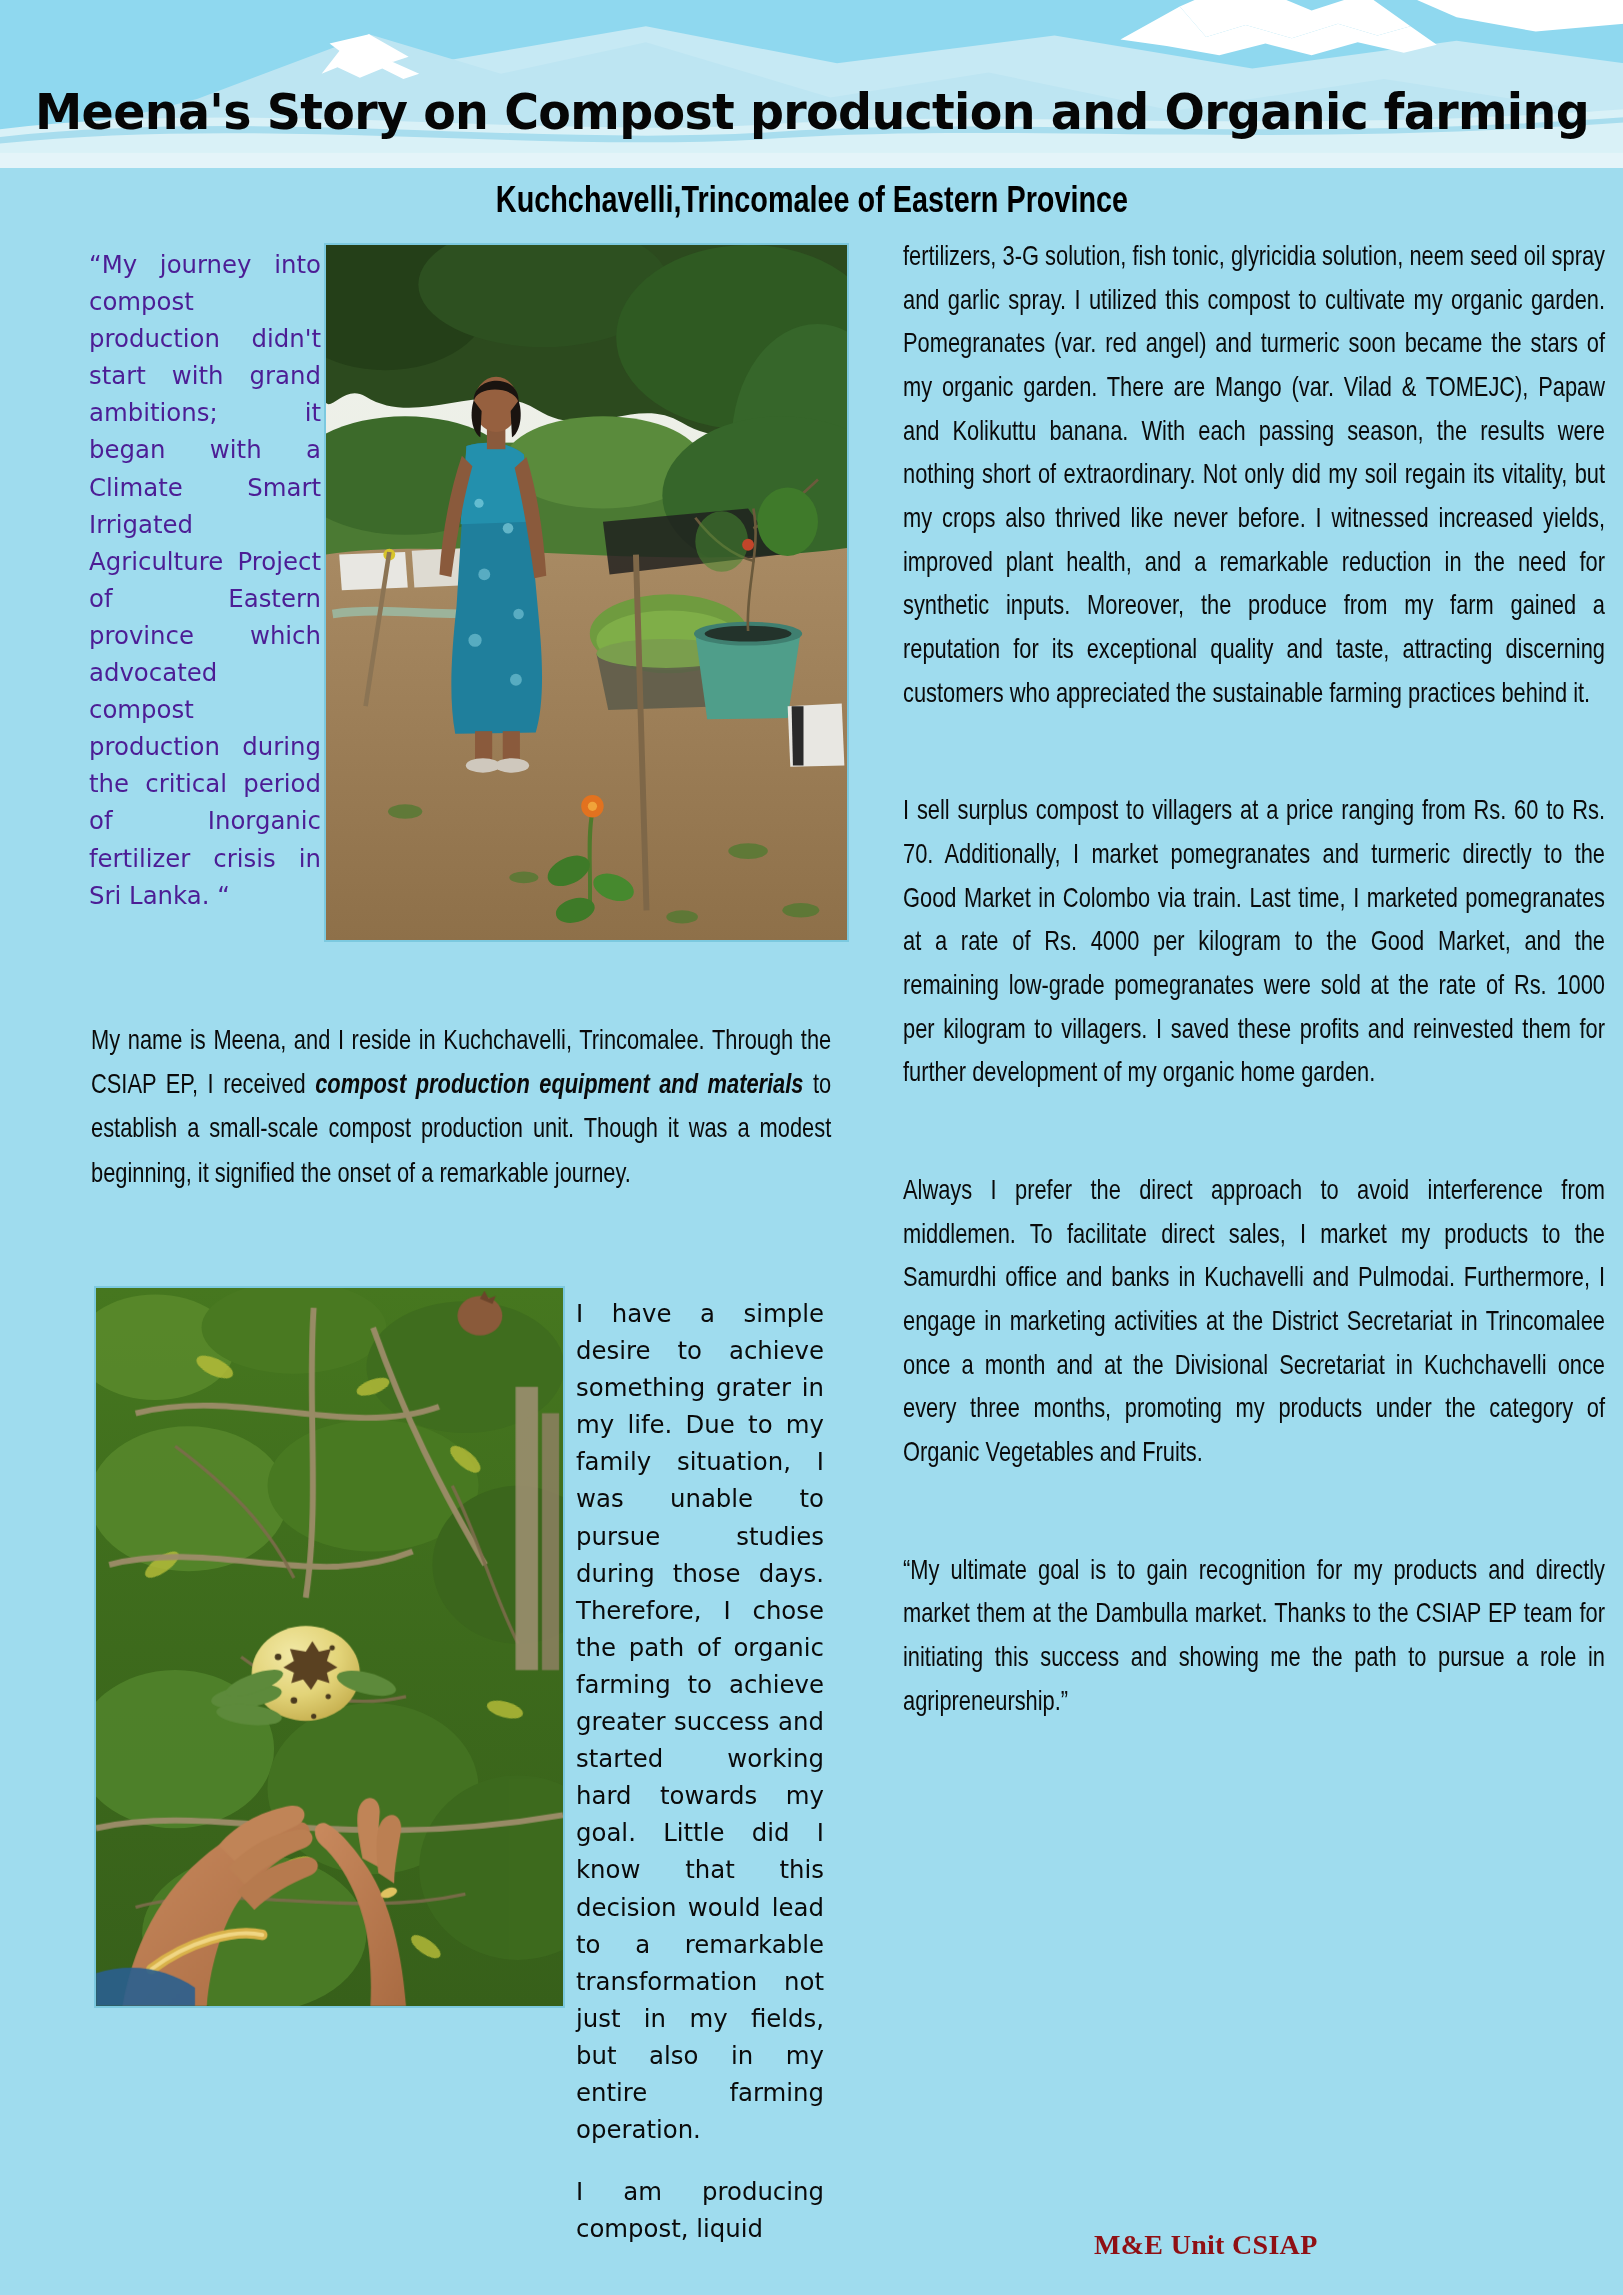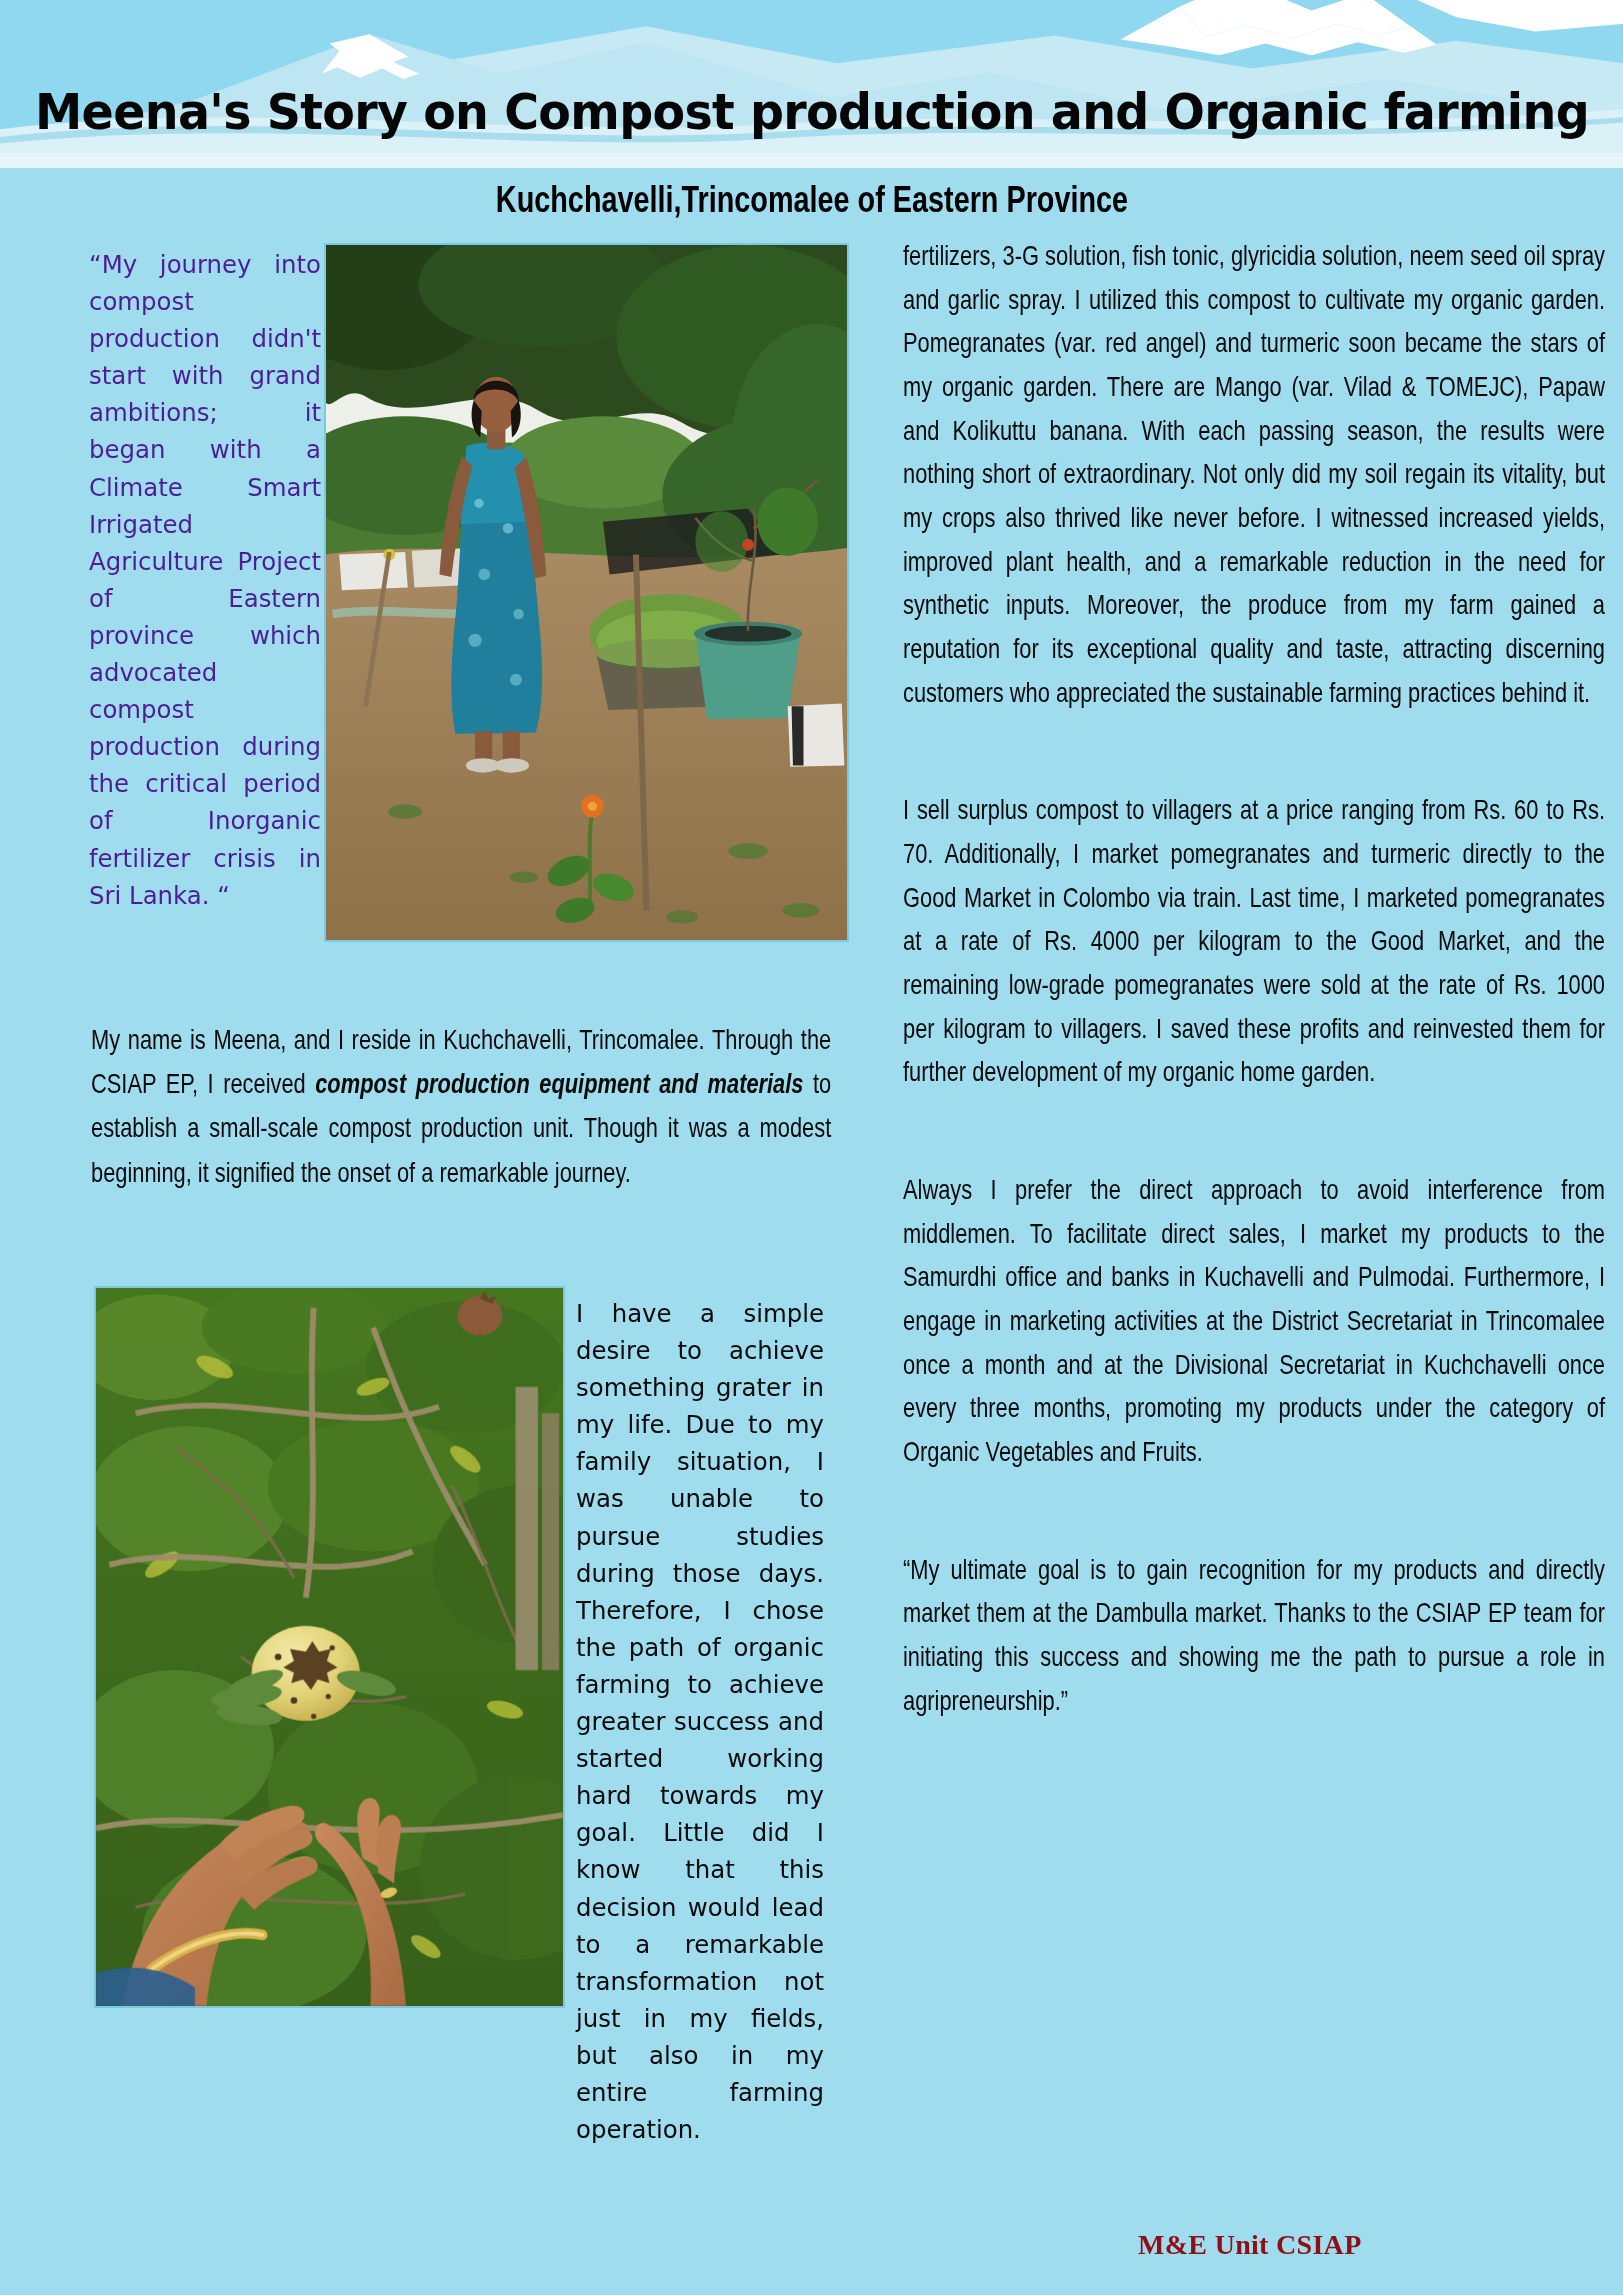--- a/index.html
+++ b/index.html
@@ -192,21 +192,20 @@
   
   .footer-credit {
     position: absolute;
     left: 1094px;
     top: 2229px;
     font-family: "Liberation Serif", serif;
     font-weight: bold;
     font-size: 28px;
     color: #8f1014;
     letter-spacing: 0.3px;
-    margin-left: 44px;
   }
 
   
   .imgwrap { position:absolute; inset:0; }
   .imgwrap svg { display:block; width:100%; height:100%; }
 </style>
 </head>
 <body>
 
 <div class="header">
@@ -461,18 +460,19 @@
           <ellipse cx="444" cy="918" rx="13" ry="7" fill="#e0c260" transform="rotate(-20 444 918)"></ellipse>
         </g>
 
         <path d="M0 1040 C 60 1022, 110 1036, 150 1062 L150 1090 L0 1090 Z" fill="#2a5f8f" opacity="0.9"></path>
       </svg>
     </div>
   </div>
 
   <div class="col-narrow-2">
     <p>I have a simple desire to achieve something grater in my life.  Due to my family situation, I was unable to pursue studies during those days. Therefore, I chose the path of organic farming to achieve greater success and started working hard towards my goal. Little did I know that this decision would lead to a remarkable transformation not just in my fields, but also in my entire farming operation.</p>
+    <p>I am producing compost, liquid</p>
   </div>
 
 </div>
 
 <div class="footer-credit">M&amp;E Unit CSIAP</div>
 
 
 </body></html>

